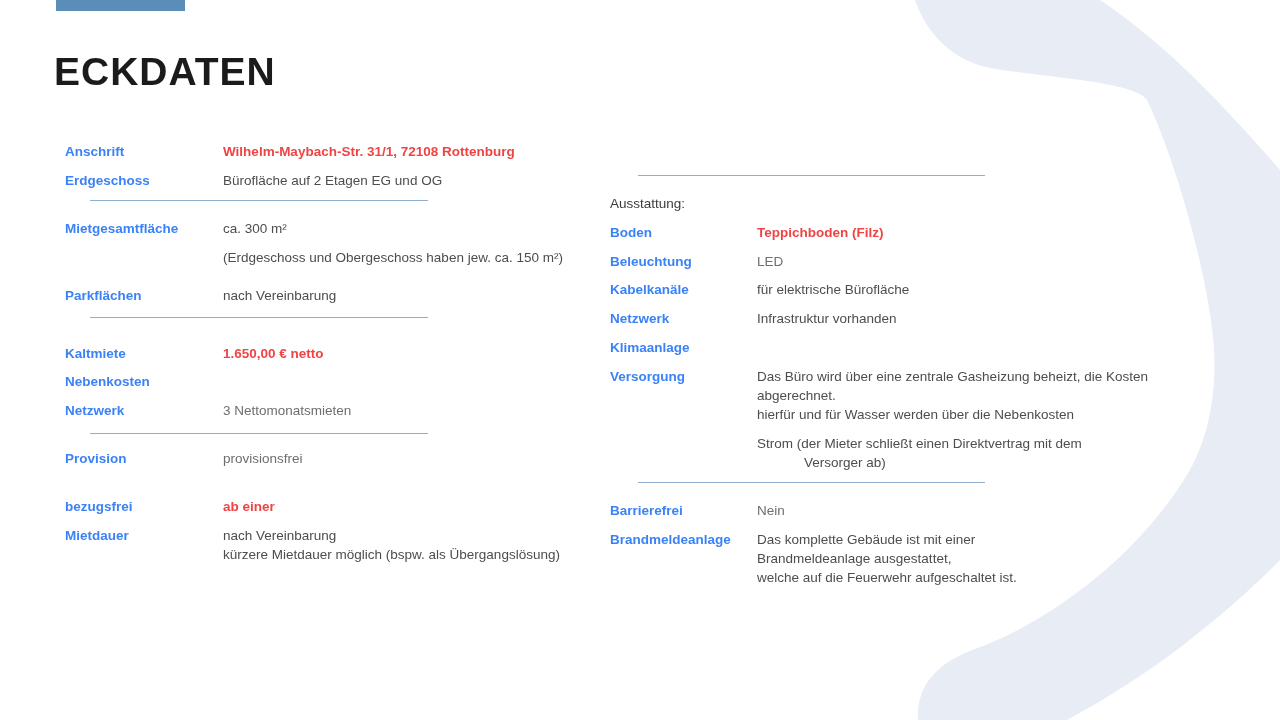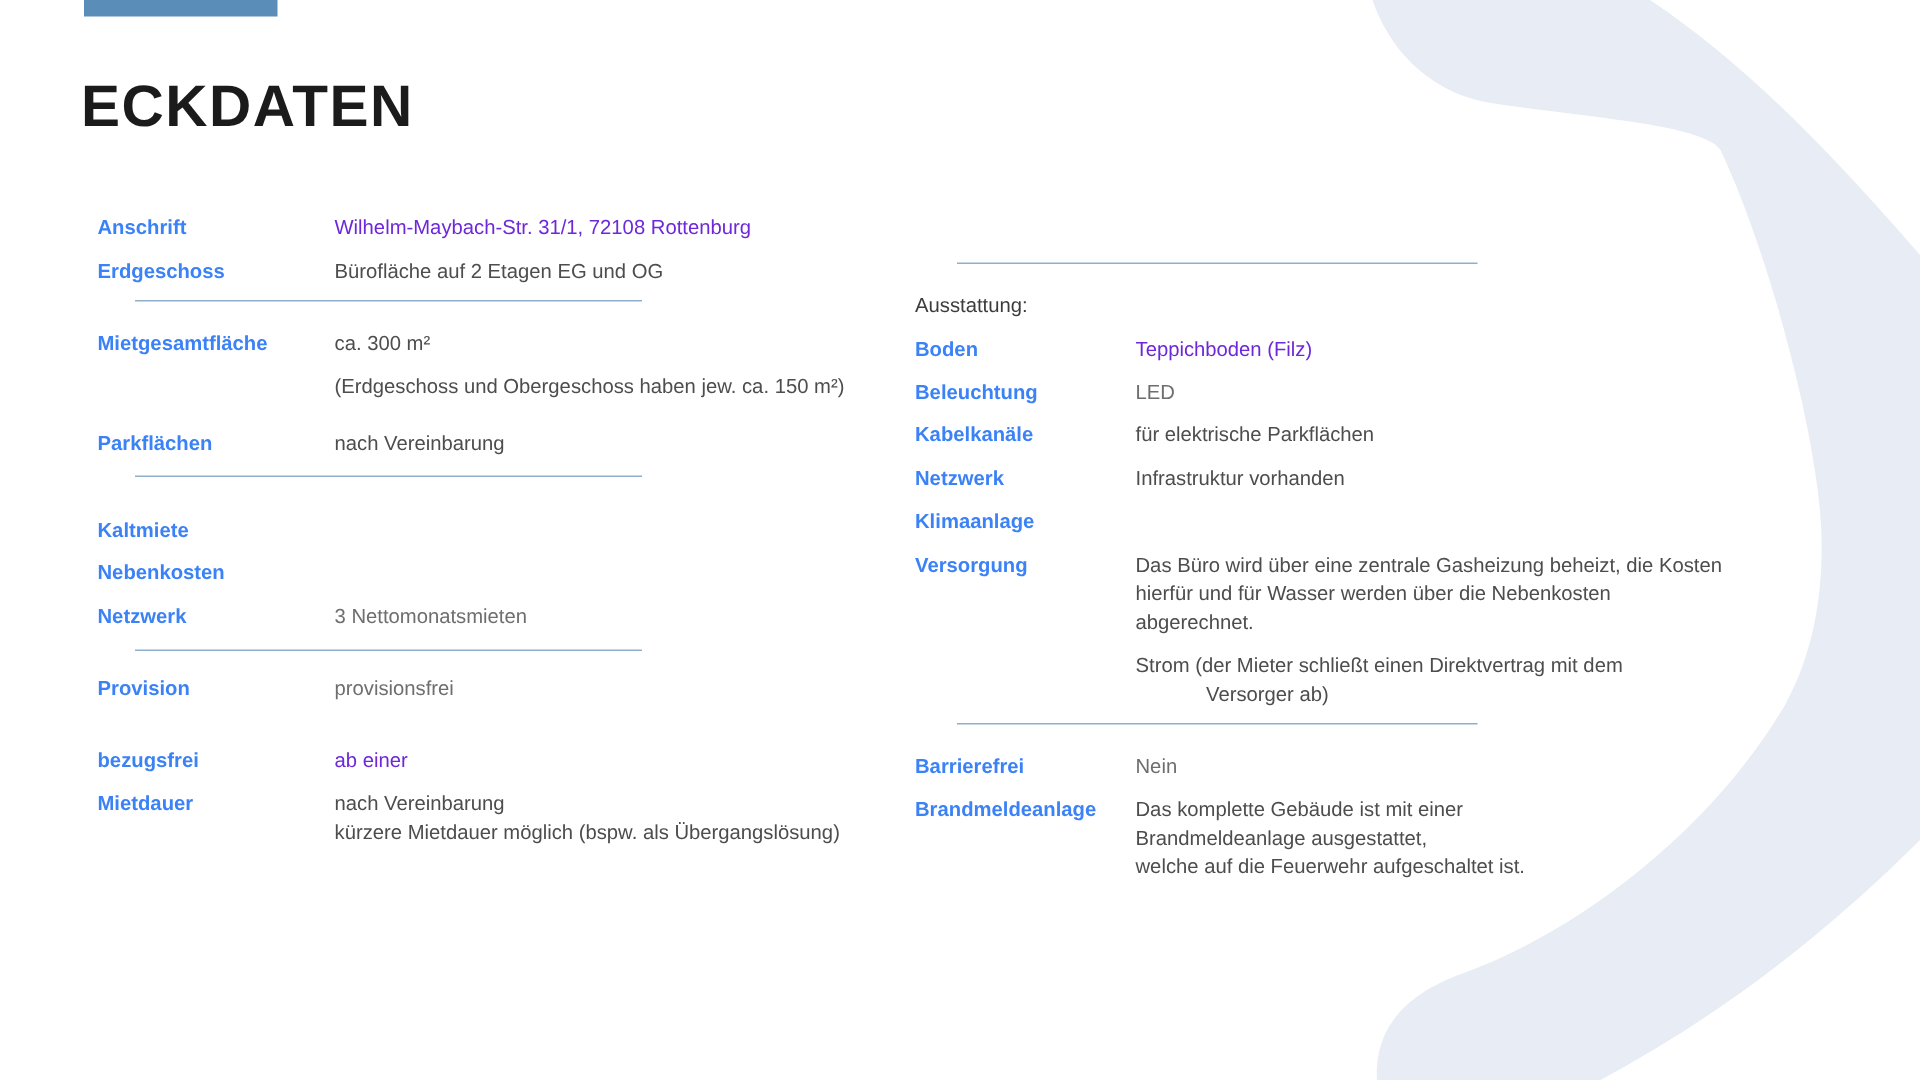--- a/index.html
+++ b/index.html
@@ -33,21 +33,21 @@
     font-size:13.5px; line-height:19px; white-space:nowrap;
   }
   .row .lbl {
     position:absolute; left:0; top:0;
     font-weight:700; color:#3b82f6;
   }
   .left-col .val  { display:block; margin-left:158px; }
   .right-col .val { display:block; margin-left:147px; }
   .left-col .row  { left:65px;  width:560px; }
   .right-col .row { left:610px; width:600px; }
-  .val-strong { font-weight:400; color:#6d28d9; }
+  .val-strong { font-weight:700; color:#ef4444; }
   .val-muted  { color:#6e6e6e; }
   .indent2 { padding-left:47px; }
   .sep { position:absolute; height:1px; background:var(--sep); }
   .sep-l  { left:90px;  width:338px; }
   .sep-r  { left:638px; width:347px; }
   .section-heading { font-weight:400; color:#3c3c3c; }
 </style>
 </head>
 <body>
 
@@ -99,20 +99,21 @@
 
     <div class="row" style="top:286px">
       <span class="lbl">Parkflächen</span>
       <span class="val">nach Vereinbarung</span>
     </div>
 
     <div class="sep sep-l" style="top:317px"></div>
 
     <div class="row" style="top:344px">
       <span class="lbl">Kaltmiete</span>
+      <span class="val val-strong">1.650,00 € netto</span>
     </div>
 
     <div class="row" style="top:372px">
       <span class="lbl">Nebenkosten</span>
     </div>
 
     <div class="row" style="top:401px">
       <span class="lbl">Netzwerk</span>
       <span class="val val-muted">3 Nettomonatsmieten</span>
     </div>
@@ -152,38 +153,38 @@
       <span class="val val-strong">Teppichboden (Filz)</span>
     </div>
 
     <div class="row" style="top:252px">
       <span class="lbl">Beleuchtung</span>
       <span class="val val-muted">LED</span>
     </div>
 
     <div class="row" style="top:280px">
       <span class="lbl">Kabelkanäle</span>
-      <span class="val">für elektrische Parkflächen</span>
+      <span class="val">für elektrische Bürofläche</span>
     </div>
 
     <div class="row" style="top:309px">
       <span class="lbl">Netzwerk</span>
       <span class="val">Infrastruktur vorhanden</span>
     </div>
 
     <div class="row" style="top:338px">
       <span class="lbl">Klimaanlage</span>
     </div>
 
     <div class="row" style="top:367px">
       <span class="lbl">Versorgung</span>
       <span class="val">
         <span style="display:block">Das Büro wird über eine zentrale Gasheizung beheizt, die Kosten</span>
+        <span style="display:block">abgerechnet.</span>
         <span style="display:block">hierfür und für Wasser werden über die Nebenkosten</span>
-        <span style="display:block">abgerechnet.</span>
       </span>
     </div>
 
     <div class="row" style="top:434px">
       <span class="val">
         <span style="display:block">Strom (der Mieter schließt einen Direktvertrag mit dem</span>
         <span style="display:block" class="indent2">Versorger ab)</span>
       </span>
     </div>
 

